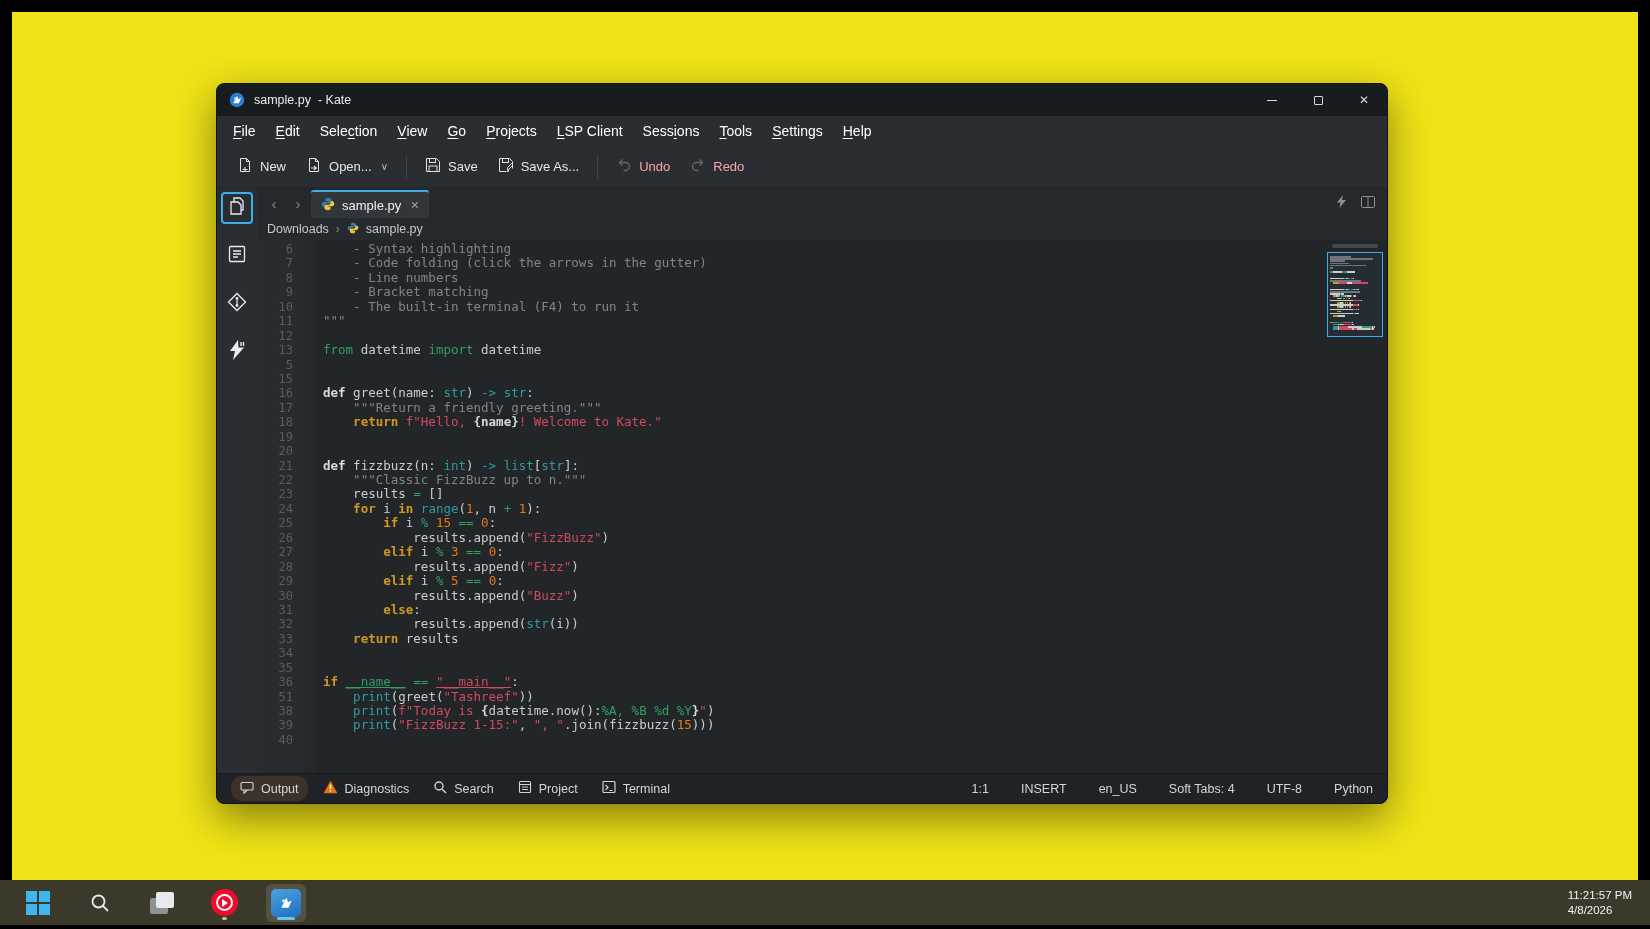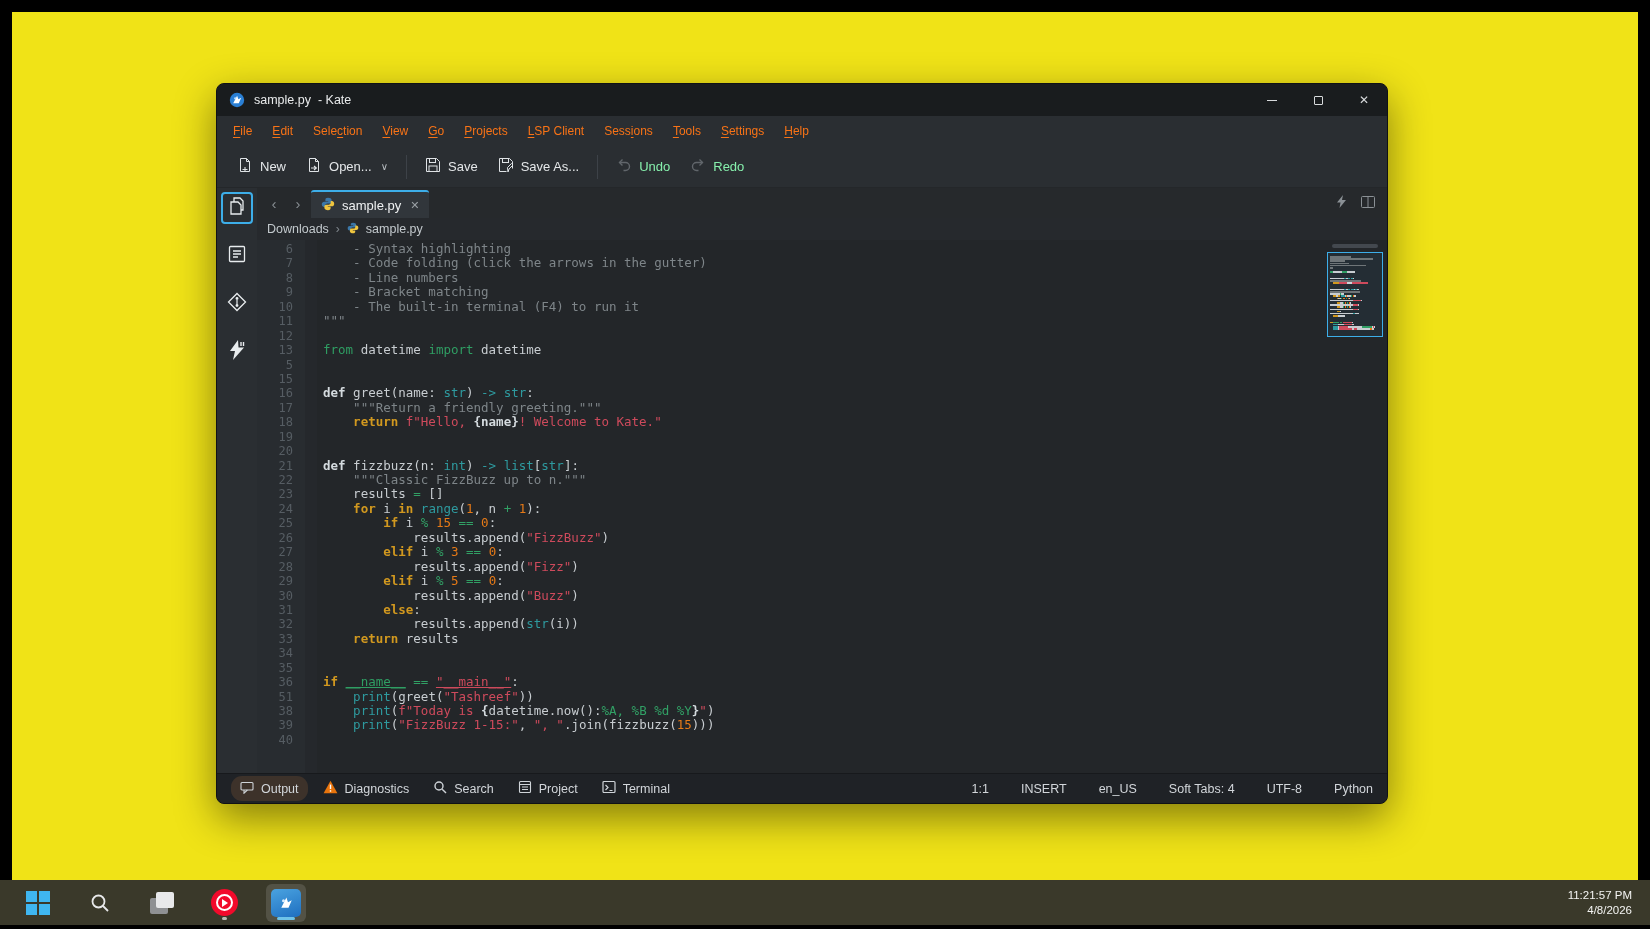--- a/index.html
+++ b/index.html
@@ -14,26 +14,26 @@
             border:1px solid #101214; }
   .titlebar { height:32px; background:#191c1e; display:flex; align-items:center; padding:0 0 0 12px; flex:0 0 auto; }
   .titlebar .appicon { width:16px; height:16px; margin-right:9px; display:inline-flex; }
   .titlebar .title { font-size:12.5px; color:#e9ebec; white-space:pre; }
   .win-controls { margin-left:auto; display:flex; height:100%; }
   .win-btn { width:46px; height:100%; display:flex; align-items:center; justify-content:center; color:#d7dadc; font-size:12px; }
   .win-btn .minbar { width:10px; height:1px; background:#d7dadc; }
   .win-btn .maxbox { width:9px; height:9px; border:1px solid #d7dadc; border-radius:1px; }
 
   .menubar { height:30px; background:#2a2e32; display:flex; align-items:center; padding:0 6px; flex:0 0 auto; }
-  .menu-item { font-size:12px; color:#f97316; padding:4px 10px; border-radius:3px; }
+  .menu-item { font-size:14px; color:#ffffff; padding:4px 10px; border-radius:3px; }
   .menu-item u { text-decoration:underline; text-underline-offset:2px; }
 
   .toolbar { height:42px; background:#2a2e32; display:flex; align-items:center; padding:0 10px; flex:0 0 auto; border-bottom:1px solid #24272a; }
   .tb-btn { display:flex; align-items:center; gap:7px; padding:6px 10px; font-size:13px; color:#e4e7e9; border-radius:3px; }
-  .tb-btn.disabled { color:#86efac; }
+  .tb-btn.disabled { color:#fca5a5; }
   .tb-sep { width:1px; height:24px; background:#3d4248; margin:0 8px; }
   .tb-chevron { font-size:10px; color:#b8bdc1; margin-left:2px; }
 
   .main { flex:1; display:flex; min-height:0; }
   .sidebar { width:40px; background:#2a2e32; display:flex; flex-direction:column; align-items:center; padding-top:4px; gap:16px; flex:0 0 auto; }
   .side-btn { width:32px; height:32px; display:flex; align-items:center; justify-content:center; border-radius:4px; }
   .side-btn.active { border:2px solid #3daee9; }
 
   .content { flex:1; display:flex; flex-direction:column; min-width:0; }
   .tabrow { height:30px; background:#26292c; display:flex; align-items:flex-end; flex:0 0 auto; }
@@ -101,21 +101,21 @@
   .run-bar { position:absolute; bottom:2px; width:18px; height:3px; border-radius:2px; background:#6fc3e8; }
   .win-logo { display:grid; grid-template-columns:11px 11px; grid-template-rows:11px 11px; gap:2px; }
   .win-logo div { background:#3fb6f0; }
   .tv-wrap { position:relative; width:24px; height:22px; }
   .tv-a { position:absolute; left:0; bottom:0; width:18px; height:16px; background:#8f9193; border-radius:2px; }
   .tv-b { position:absolute; right:0; top:0; width:18px; height:16px; background:#e8e9ea; border-radius:2px; }
   .ytm { width:27px; height:27px; border-radius:50%; background:#f20a2b; display:flex; align-items:center; justify-content:center; }
   .ytm-ring { width:17px; height:17px; border:2px solid #fff; border-radius:50%; display:flex; align-items:center; justify-content:center; }
   .ytm-play { width:0; height:0; border-left:6px solid #fff; border-top:4px solid transparent; border-bottom:4px solid transparent; margin-left:2px; }
   .kate-app { width:30px; height:28px; background:linear-gradient(160deg,#4aa3e0,#1f6fc0); border-radius:5px; display:flex; align-items:center; justify-content:center; }
-  .clock { margin-left:auto; padding-right:18px; text-align:right; color:#f4f4f2; font-size:11.5px; line-height:15px; }
+  .clock { margin-left:auto; padding-right:18px; color:#f4f4f2; font-size:11.5px; line-height:15px; }
 </style>
 </head>
 <body>
 
 <div class="desktop">
   <div class="wallpaper"></div>
 
   <div class="window">
     <div class="titlebar">
       <span class="appicon">

